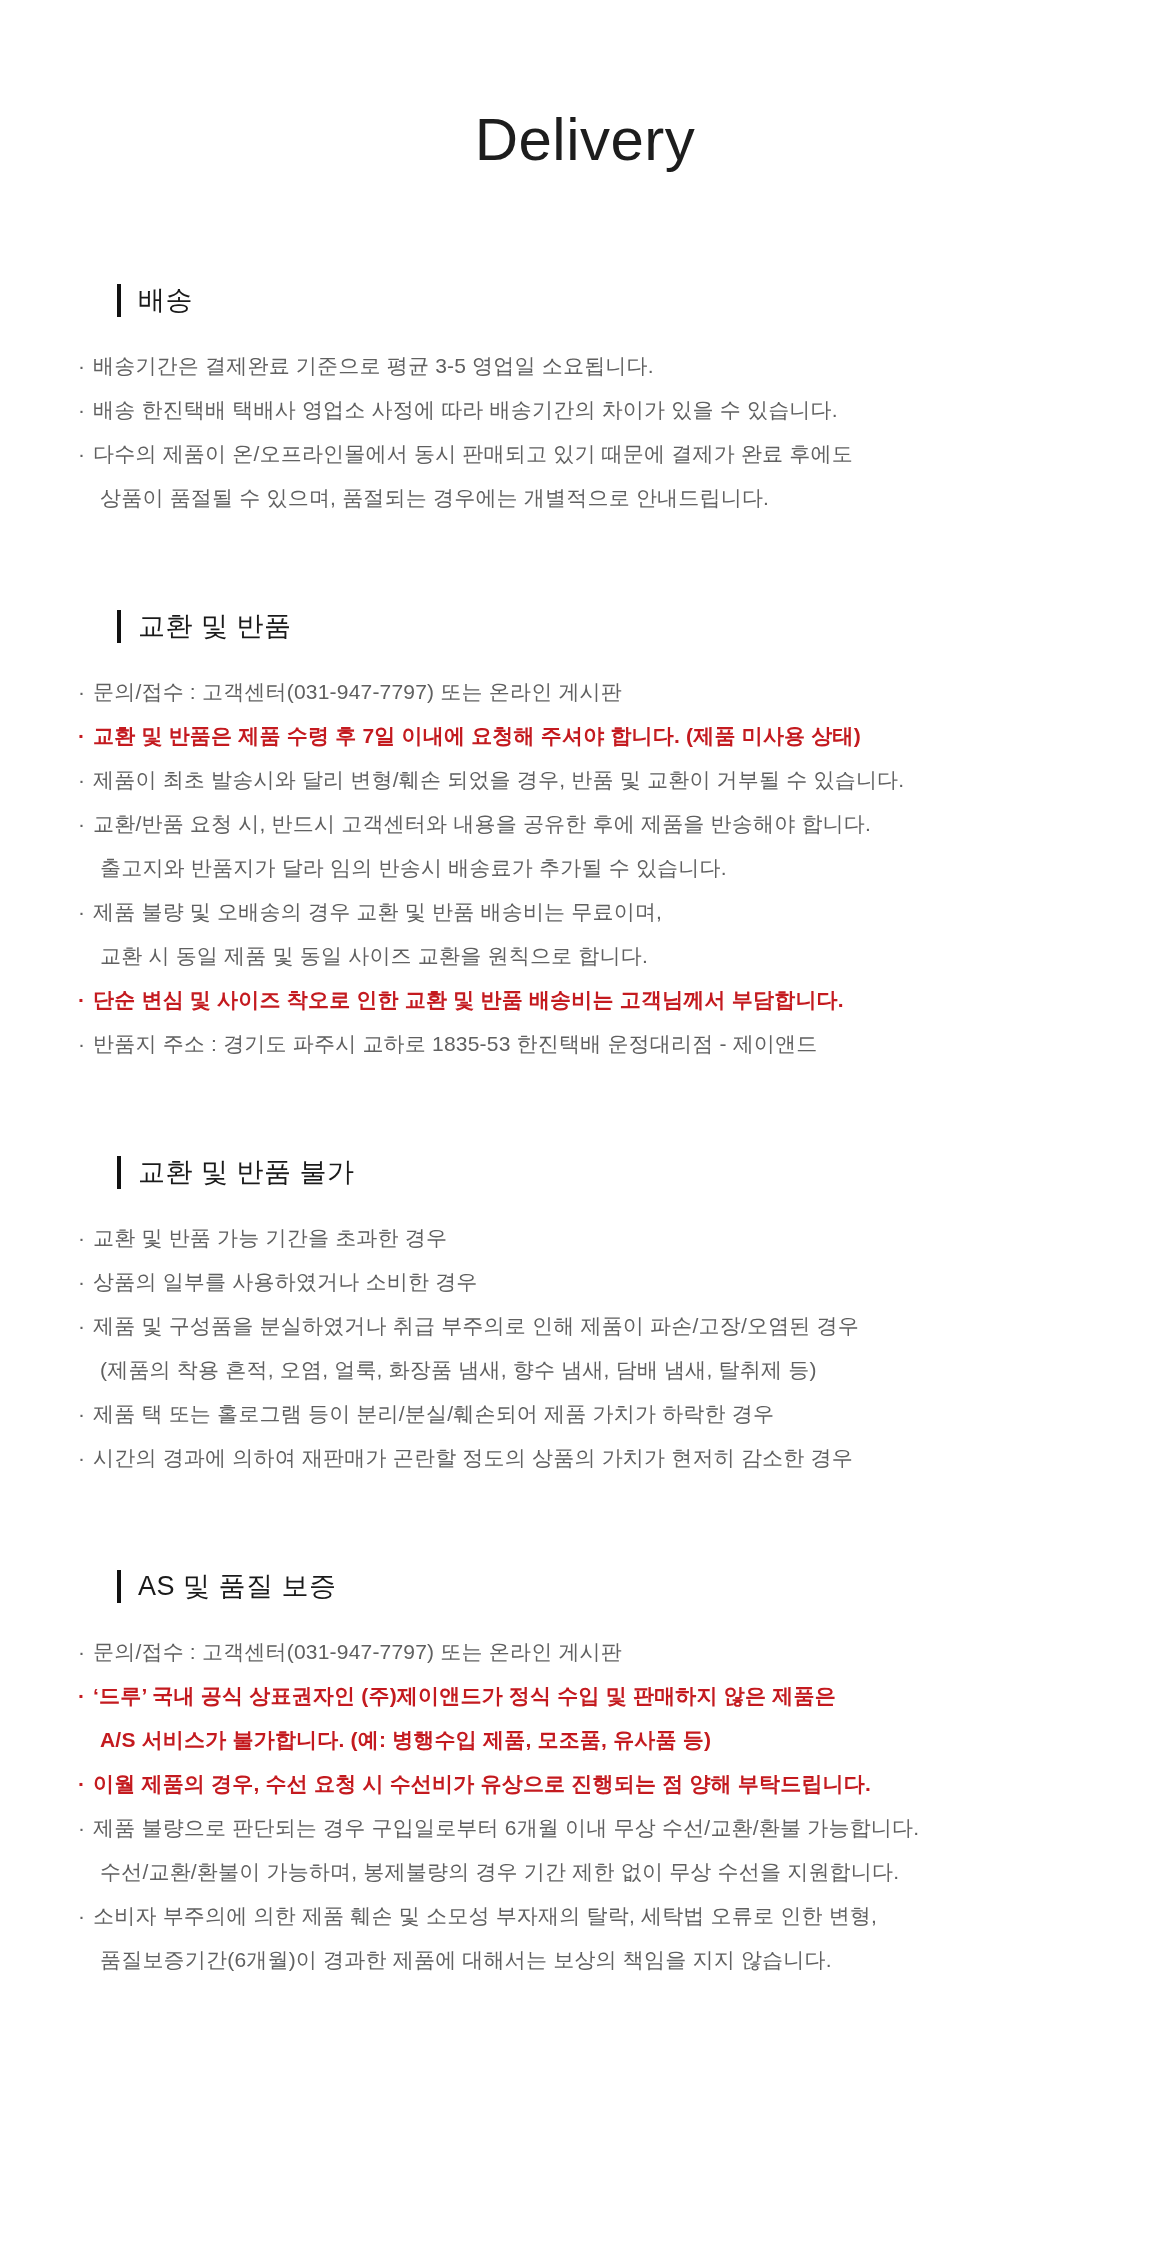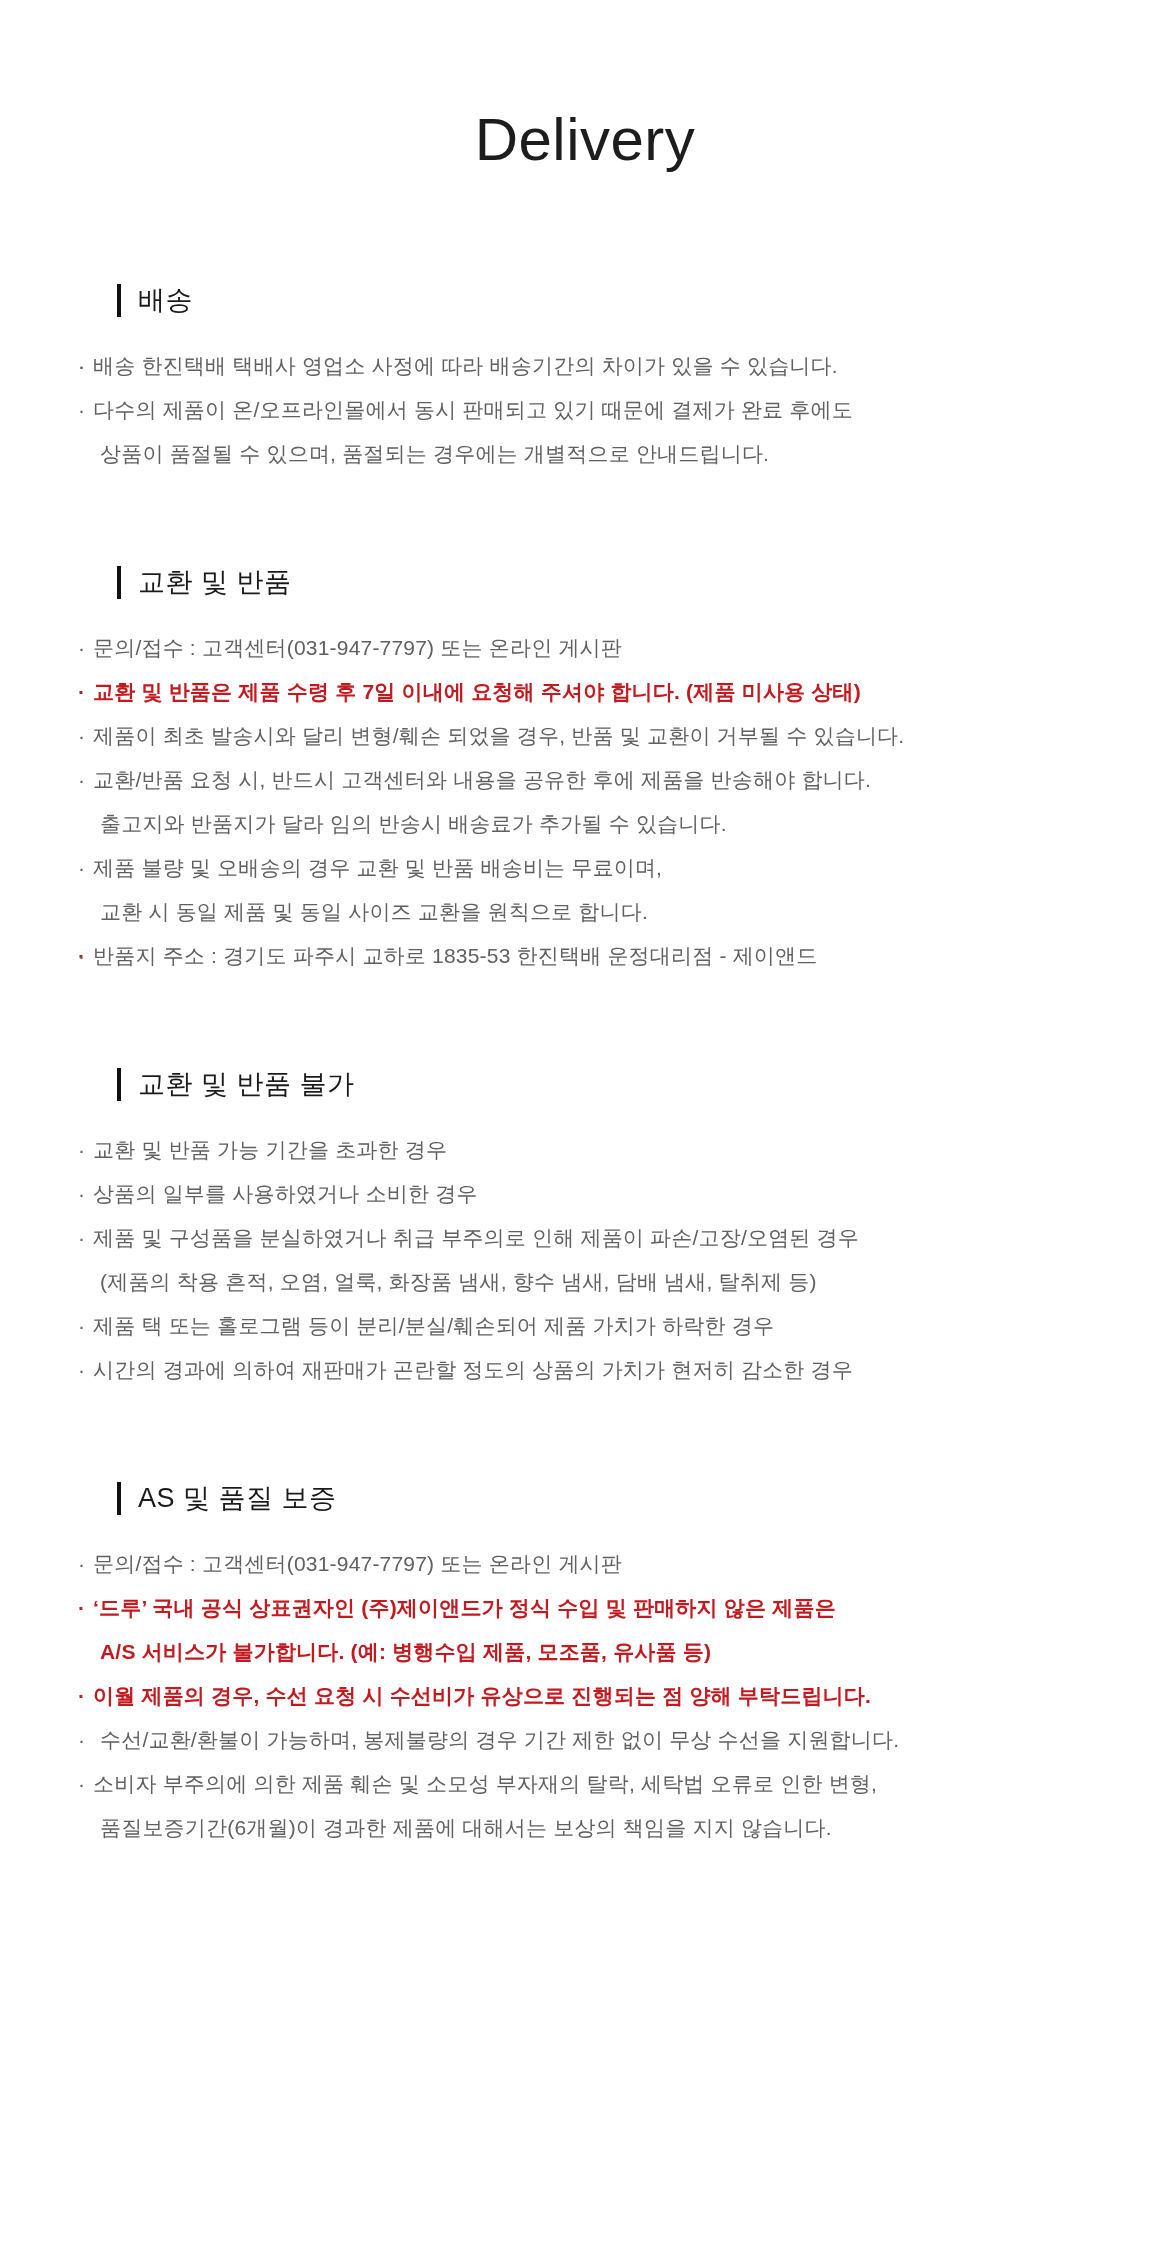--- a/index.html
+++ b/index.html
@@ -61,40 +61,40 @@
 
 <div class="page">
   <h1 class="title">Delivery</h1>
   <main>
       <section class="info-section first">
         <h2 class="sec-heading">
           <span class="bar"></span>
           <span>배송</span>
         </h2>
         <ul class="item-list">
-          <li class="line"><span class="dot">·</span></li>
+          <li class="line"><span class="dot">·</span><span class="txt">배송기간은 결제완료 기준으로 평균 3-5 영업일 소요됩니다.</span></li>
           <li class="line"><span class="dot">·</span><span class="txt">배송 한진택배 택배사 영업소 사정에 따라 배송기간의 차이가 있을 수 있습니다.</span></li>
           <li class="line"><span class="dot">·</span><span class="txt">다수의 제품이 온/오프라인몰에서 동시 판매되고 있기 때문에 결제가 완료 후에도</span></li>
           <li class="line cont"><span class="txt">상품이 품절될 수 있으며, 품절되는 경우에는 개별적으로 안내드립니다.</span></li>
         </ul>
       </section>
       <section class="info-section">
         <h2 class="sec-heading">
           <span class="bar"></span>
           <span>교환 및 반품</span>
         </h2>
         <ul class="item-list">
           <li class="line"><span class="dot">·</span><span class="txt">문의/접수 : 고객센터(031-947-7797) 또는 온라인 게시판</span></li>
           <li class="line em"><span class="dot">·</span><span class="txt">교환 및 반품은 제품 수령 후 7일 이내에 요청해 주셔야 합니다. (제품 미사용 상태)</span></li>
           <li class="line"><span class="dot">·</span><span class="txt">제품이 최초 발송시와 달리 변형/훼손 되었을 경우, 반품 및 교환이 거부될 수 있습니다.</span></li>
           <li class="line"><span class="dot">·</span><span class="txt">교환/반품 요청 시, 반드시 고객센터와 내용을 공유한 후에 제품을 반송해야 합니다.</span></li>
           <li class="line cont"><span class="txt">출고지와 반품지가 달라 임의 반송시 배송료가 추가될 수 있습니다.</span></li>
           <li class="line"><span class="dot">·</span><span class="txt">제품 불량 및 오배송의 경우 교환 및 반품 배송비는 무료이며,</span></li>
           <li class="line cont"><span class="txt">교환 시 동일 제품 및 동일 사이즈 교환을 원칙으로 합니다.</span></li>
-          <li class="line em"><span class="dot">·</span></li>
+          <li class="line em"><span class="dot">·</span><span class="txt">단순 변심 및 사이즈 착오로 인한 교환 및 반품 배송비는 고객님께서 부담합니다.</span></li>
           <li class="line"><span class="dot">·</span><span class="txt">반품지 주소 : 경기도 파주시 교하로 1835-53 한진택배 운정대리점 - 제이앤드</span></li>
         </ul>
       </section>
       <section class="info-section">
         <h2 class="sec-heading">
           <span class="bar"></span>
           <span>교환 및 반품 불가</span>
         </h2>
         <ul class="item-list">
           <li class="line"><span class="dot">·</span><span class="txt">교환 및 반품 가능 기간을 초과한 경우</span></li>
@@ -108,20 +108,20 @@
       <section class="info-section">
         <h2 class="sec-heading">
           <span class="bar"></span>
           <span>AS 및 품질 보증</span>
         </h2>
         <ul class="item-list">
           <li class="line"><span class="dot">·</span><span class="txt">문의/접수 : 고객센터(031-947-7797) 또는 온라인 게시판</span></li>
           <li class="line em"><span class="dot">·</span><span class="txt">‘드루’ 국내 공식 상표권자인 (주)제이앤드가 정식 수입 및 판매하지 않은 제품은</span></li>
           <li class="line cont em"><span class="txt">A/S 서비스가 불가합니다. (예: 병행수입 제품, 모조품, 유사품 등)</span></li>
           <li class="line em"><span class="dot">·</span><span class="txt">이월 제품의 경우, 수선 요청 시 수선비가 유상으로 진행되는 점 양해 부탁드립니다.</span></li>
-          <li class="line"><span class="dot">·</span></li>
+          <li class="line"><span class="dot">·</span><span class="txt">제품 불량으로 판단되는 경우 구입일로부터 6개월 이내 무상 수선/교환/환불 가능합니다.</span></li>
           <li class="line cont"><span class="txt">수선/교환/환불이 가능하며, 봉제불량의 경우 기간 제한 없이 무상 수선을 지원합니다.</span></li>
           <li class="line"><span class="dot">·</span><span class="txt">소비자 부주의에 의한 제품 훼손 및 소모성 부자재의 탈락, 세탁법 오류로 인한 변형,</span></li>
           <li class="line cont"><span class="txt">품질보증기간(6개월)이 경과한 제품에 대해서는 보상의 책임을 지지 않습니다.</span></li>
         </ul>
       </section>
     </main>
 </div>
 
 </body></html>

